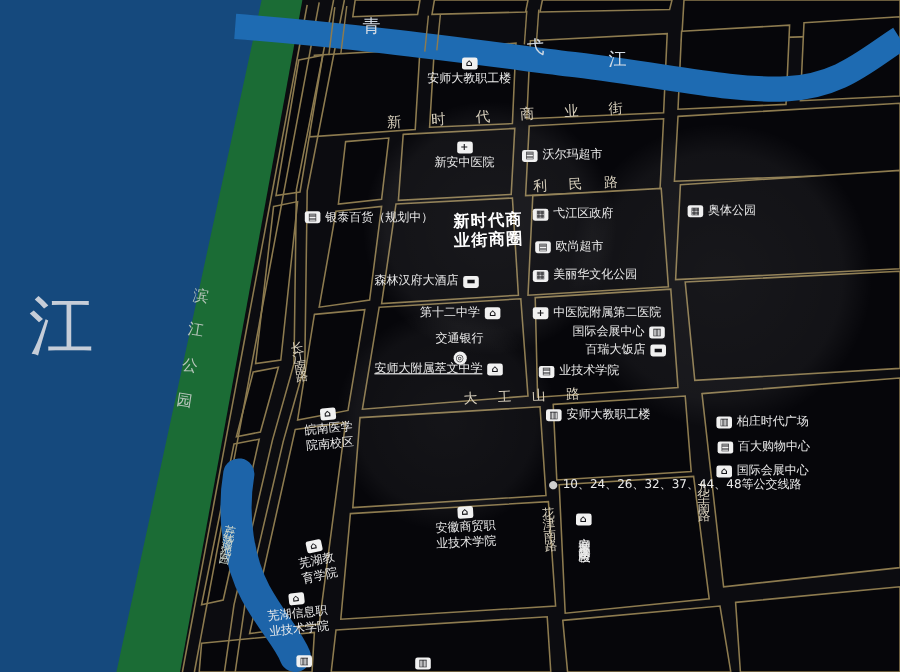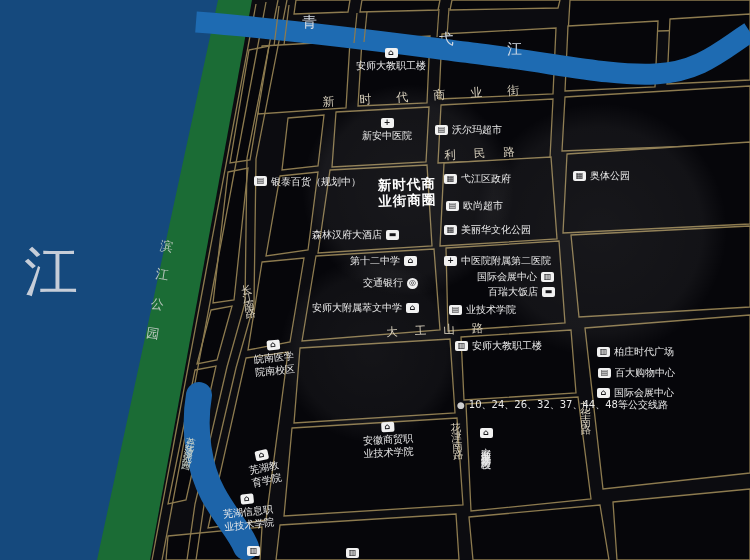--- a/index.html
+++ b/index.html
@@ -198,26 +198,26 @@
   <div class="poi" style="left:477px;top:271px;">
     <span>国际会展中心</span>
     <span class="ic">▥</span>
   </div>
 
   <div class="poi" style="left:488px;top:286px;">
     <span>百瑞大饭店</span>
     <span class="ic">▬</span>
   </div>
 
-  <div class="poi" style="left:363px;top:277px;">
+  <div class="poi" style="left:363px;top:277px;flex-direction:column;">
     <span>交通银行</span>
     <span class="ic round">◎</span>
   </div>
 
-  <div class="poi" style="left:312px;top:302px;">
+  <div class="poi" style="left:312px;top:302px;text-decoration:underline;">
     <span>安师大附属萃文中学</span>
     <span class="ic">⌂</span>
   </div>
 
   <div class="poi" style="left:449px;top:304px;">
     <span class="ic">▤</span>
     <span>业技术学院</span>
   </div>
 
   <div class="poi" style="left:455px;top:340px;">

